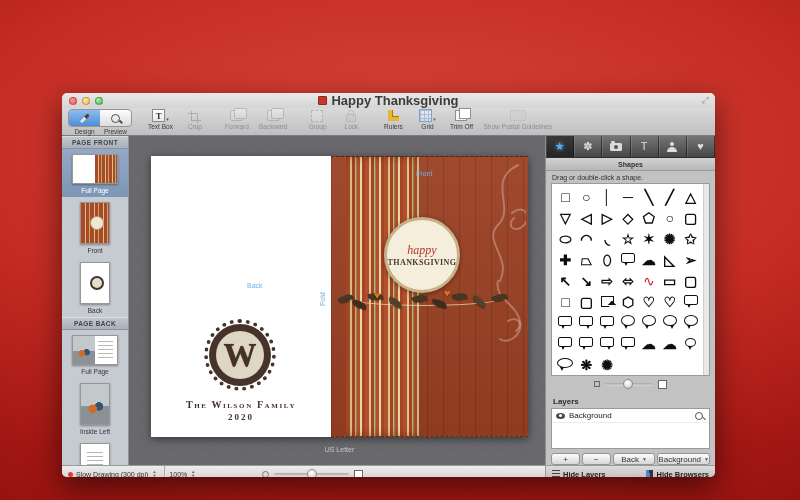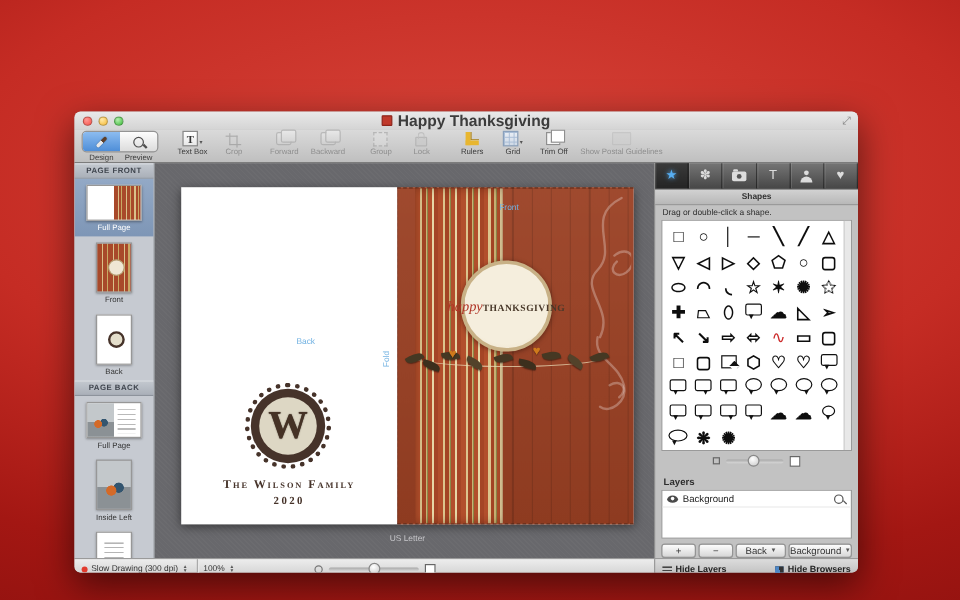--- a/index.html
+++ b/index.html
@@ -105,21 +105,21 @@
   .w-badge::before{content:"";position:absolute;left:-5px;top:-5px;right:-5px;bottom:-5px;border:4px dotted #46332a;border-radius:50%;}
   .w-badge::after{content:"";position:absolute;left:7px;top:7px;right:7px;bottom:7px;background:#ddd7c4;border-radius:50%;}
   .w-badge span{position:relative;z-index:2;font-family:"Liberation Serif",serif;font-weight:bold;font-size:33px;color:#453225;
     text-shadow:0 0 1px #2c2018;}
   .family{position:absolute;left:0;width:180px;top:243px;text-align:center;color:#46332a;
     font-family:"Liberation Serif",serif;font-weight:bold;font-variant:small-caps;}
   .family .l1{font-size:10px;letter-spacing:1.6px;}
   .family .l2{font-size:9px;letter-spacing:2px;margin-top:2px;}
   .tg-badge{position:absolute;left:53px;top:60px;width:76px;height:76px;border-radius:50%;
     background:radial-gradient(circle at 50% 40%,#f5eedd 0 70%,#eadfc6 100%);border:3px solid #c8b186;
-    box-shadow:0 1px 4px rgba(30,10,5,.5);display:flex;flex-direction:row;align-items:center;justify-content:center;box-sizing:border-box;}
+    box-shadow:0 1px 4px rgba(30,10,5,.5);display:flex;flex-direction:column;align-items:center;justify-content:center;box-sizing:border-box;}
   .tg-badge .hp{font-family:"Liberation Serif",serif;font-style:italic;color:#b03527;font-size:12px;line-height:12px;}
   .tg-badge .tk{font-family:"Liberation Serif",serif;font-weight:bold;color:#49392a;font-size:8px;letter-spacing:.4px;margin-top:2px;}
   .garland{position:absolute;left:5px;top:128px;width:180px;height:34px;}
   .garland::before{content:"";position:absolute;left:6px;right:10px;top:2px;height:18px;border-bottom:1.5px solid rgba(232,217,180,.75);border-radius:50%;}
   .leaf{position:absolute;width:15px;height:7px;background:#453823;border-radius:0 70% 0 70%;box-shadow:0 1px 1px rgba(0,0,0,.4);}
   .heart{position:absolute;font-size:11px;color:#cf7a1c;text-shadow:0 1px 1px rgba(0,0,0,.4);}
   .heart::before{content:"♥";}
   .us-letter{position:absolute;left:22px;width:377px;top:310px;text-align:center;font-size:7px;color:#c7c7cb;}
   
   .rightpanel{width:170px;background:#c2c2c2;border-left:1px solid #8e8e8e;display:flex;flex-direction:column;box-sizing:border-box;}
@@ -179,21 +179,21 @@
   .stepper{display:inline-flex;flex-direction:column;margin:0 4px;color:#555;}
   .stepper::before{content:"▲";font-size:4px;line-height:3.6px;}
   .stepper::after{content:"▼";font-size:4px;line-height:3.6px;}
   .vdiv{width:1px;height:100%;background:#aaa;margin:0 4px;box-shadow:1px 0 0 #e8e8e8;}
   .zoomslider{position:absolute;left:200px;display:flex;align-items:center;gap:5px;}
   .dot-end{width:5px;height:5px;border:1px solid #777;border-radius:50%;}
   .ztrk{width:75px;height:3px;background:linear-gradient(#a8a8a8,#d8d8d8);border-radius:2px;position:relative;}
   .zthb{position:absolute;left:44%;top:-3.5px;width:10px;height:10px;border-radius:50%;background:radial-gradient(circle at 40% 30%,#fff,#c8c8c8);border:1px solid #888;box-sizing:border-box;}
   .status-right{flex:1;background:linear-gradient(#dcdcdc,#b9b9b9);border-left:1px solid #9a9a9a;
     display:flex;align-items:center;justify-content:space-between;padding:0 6px;font-size:7.5px;font-weight:bold;color:#222;}
-  .sr-item{display:flex;align-items:flex-end;gap:3px;text-decoration:underline;}
+  .sr-item{display:flex;align-items:flex-start;gap:3px;text-decoration:underline;}
   .hamb{display:inline-block;width:8px;height:7px;background:repeating-linear-gradient(#444 0 1.4px,transparent 1.4px 2.8px);}
   .grid4{display:inline-block;width:7px;height:7px;
     background:linear-gradient(90deg,#4d87c7 0 45%,transparent 45%),linear-gradient(#333 0 45%,transparent 45%),#4d87c7;
     background-size:100% 100%;position:relative;}
   .grid4::after{content:"";position:absolute;left:45%;top:45%;right:0;bottom:0;background:#333;}
   .grid4::before{content:"";position:absolute;left:0;top:45%;width:45%;bottom:0;background:#4d87c7;}
 </style>
 </head>
 <body>
 

